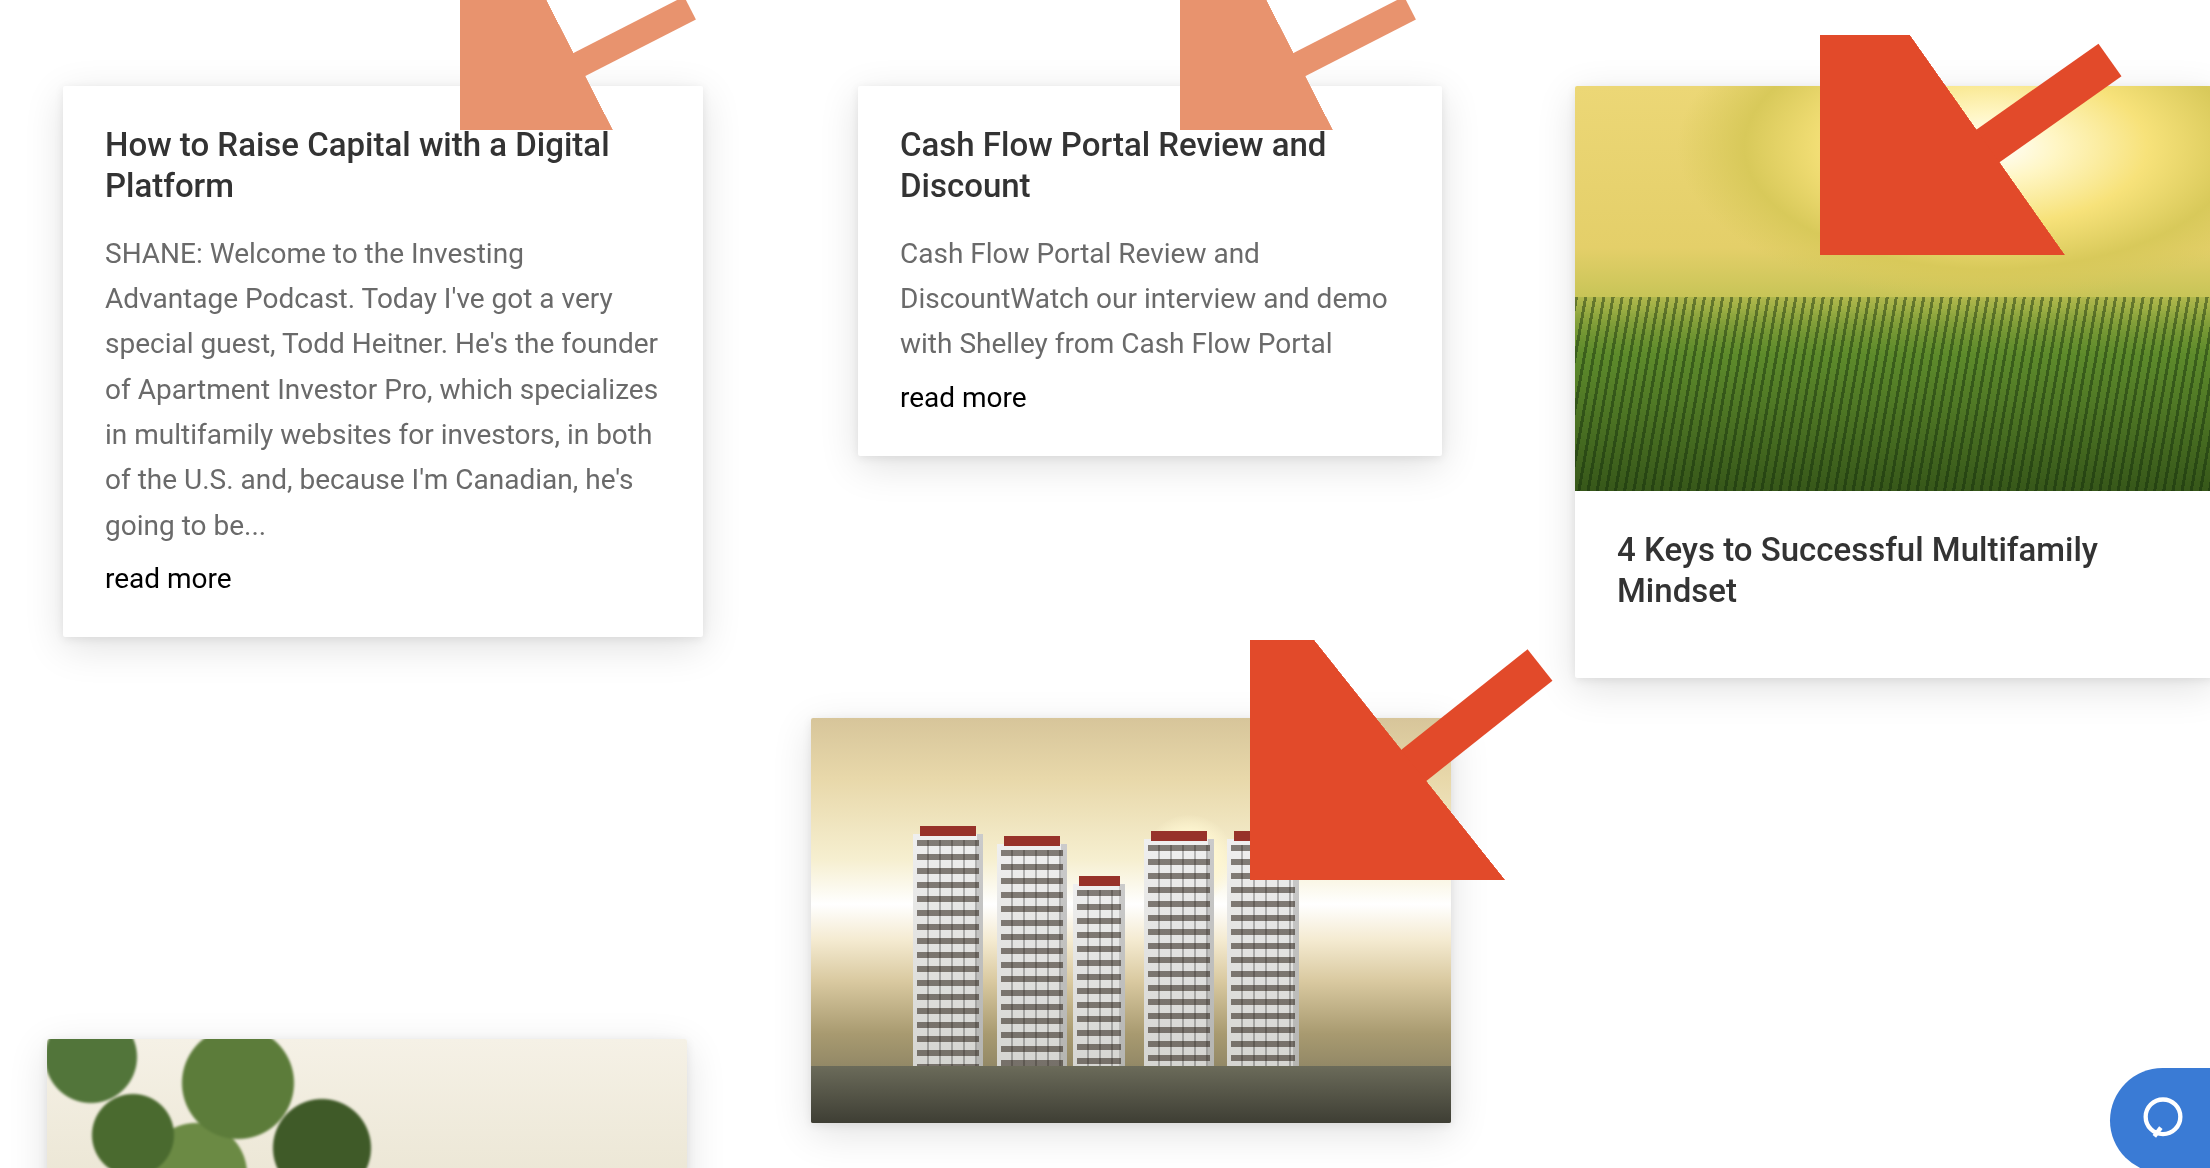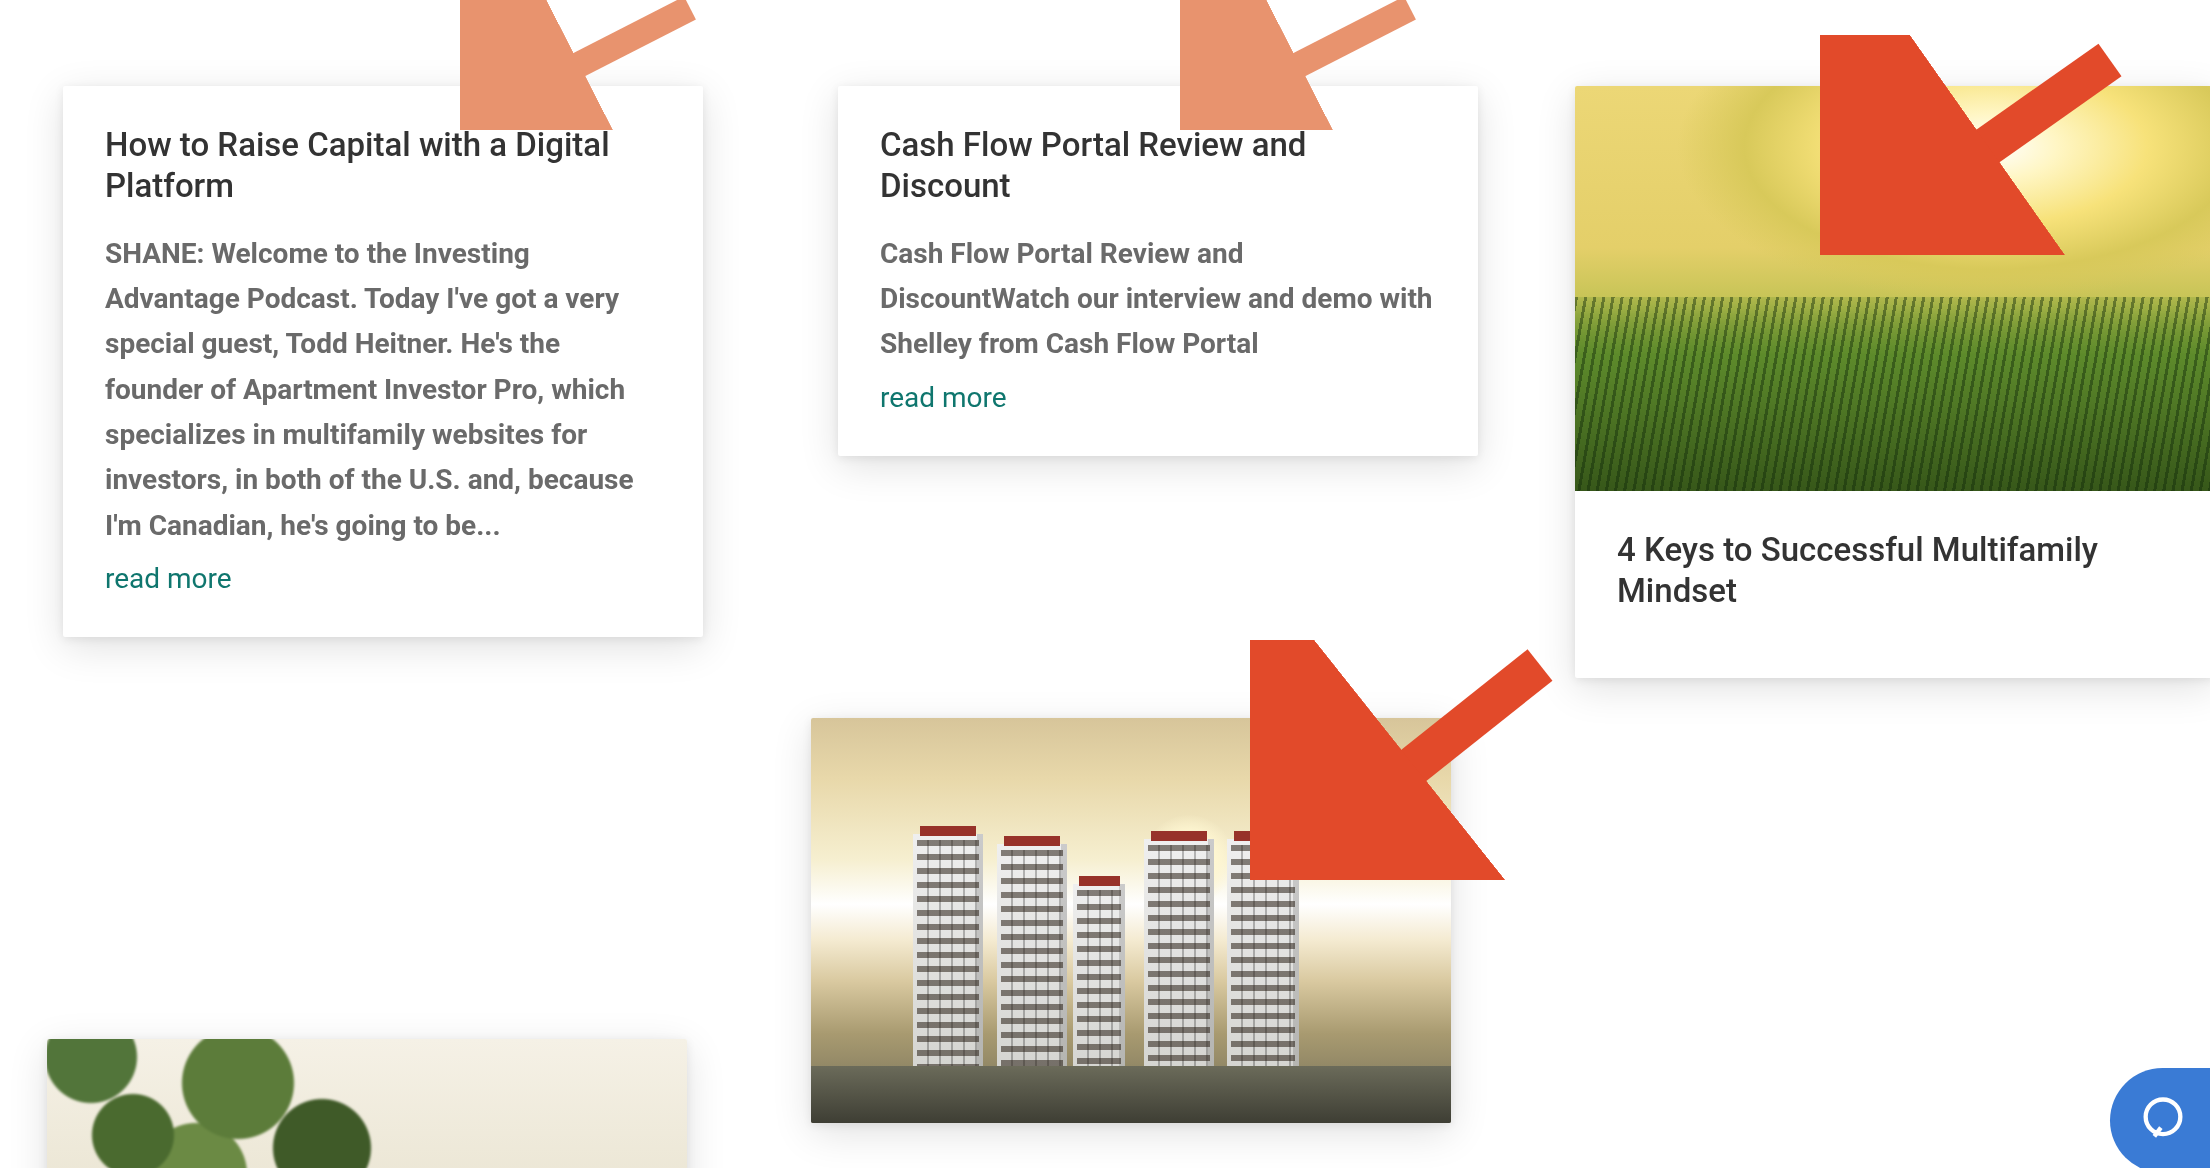--- a/index.html
+++ b/index.html
@@ -32,47 +32,47 @@
     }
     .card-title {
       font-size: 33px;
       font-weight: 500;
       color: #333333;
       line-height: 1.25;
       margin-bottom: 24px;
     }
     .card-excerpt {
       font-size: 28px;
-      font-weight: 700;
+      font-weight: 400;
       color: #6a6a6a;
       line-height: 1.62;
       margin-bottom: 14px;
     }
     .read-more-link {
       font-size: 28px;
-      color: #0f766e;
+      color: #000000;
       text-decoration: none;
       cursor: pointer;
     }
     .card-image {
       width: 100%;
       display: block;
     }
 
     
     .card-1 {
       left: 63px;
       top: 86px;
       width: 640px;
     }
     
     .card-2 {
-      left: 838px;
+      left: 858px;
       top: 86px;
-      width: 640px;
+      width: 584px;
     }
     
     .card-3 {
       left: 1575px;
       top: 86px;
       width: 639px;
     }
     .card-3 .card-image {
       height: 405px;
     }

